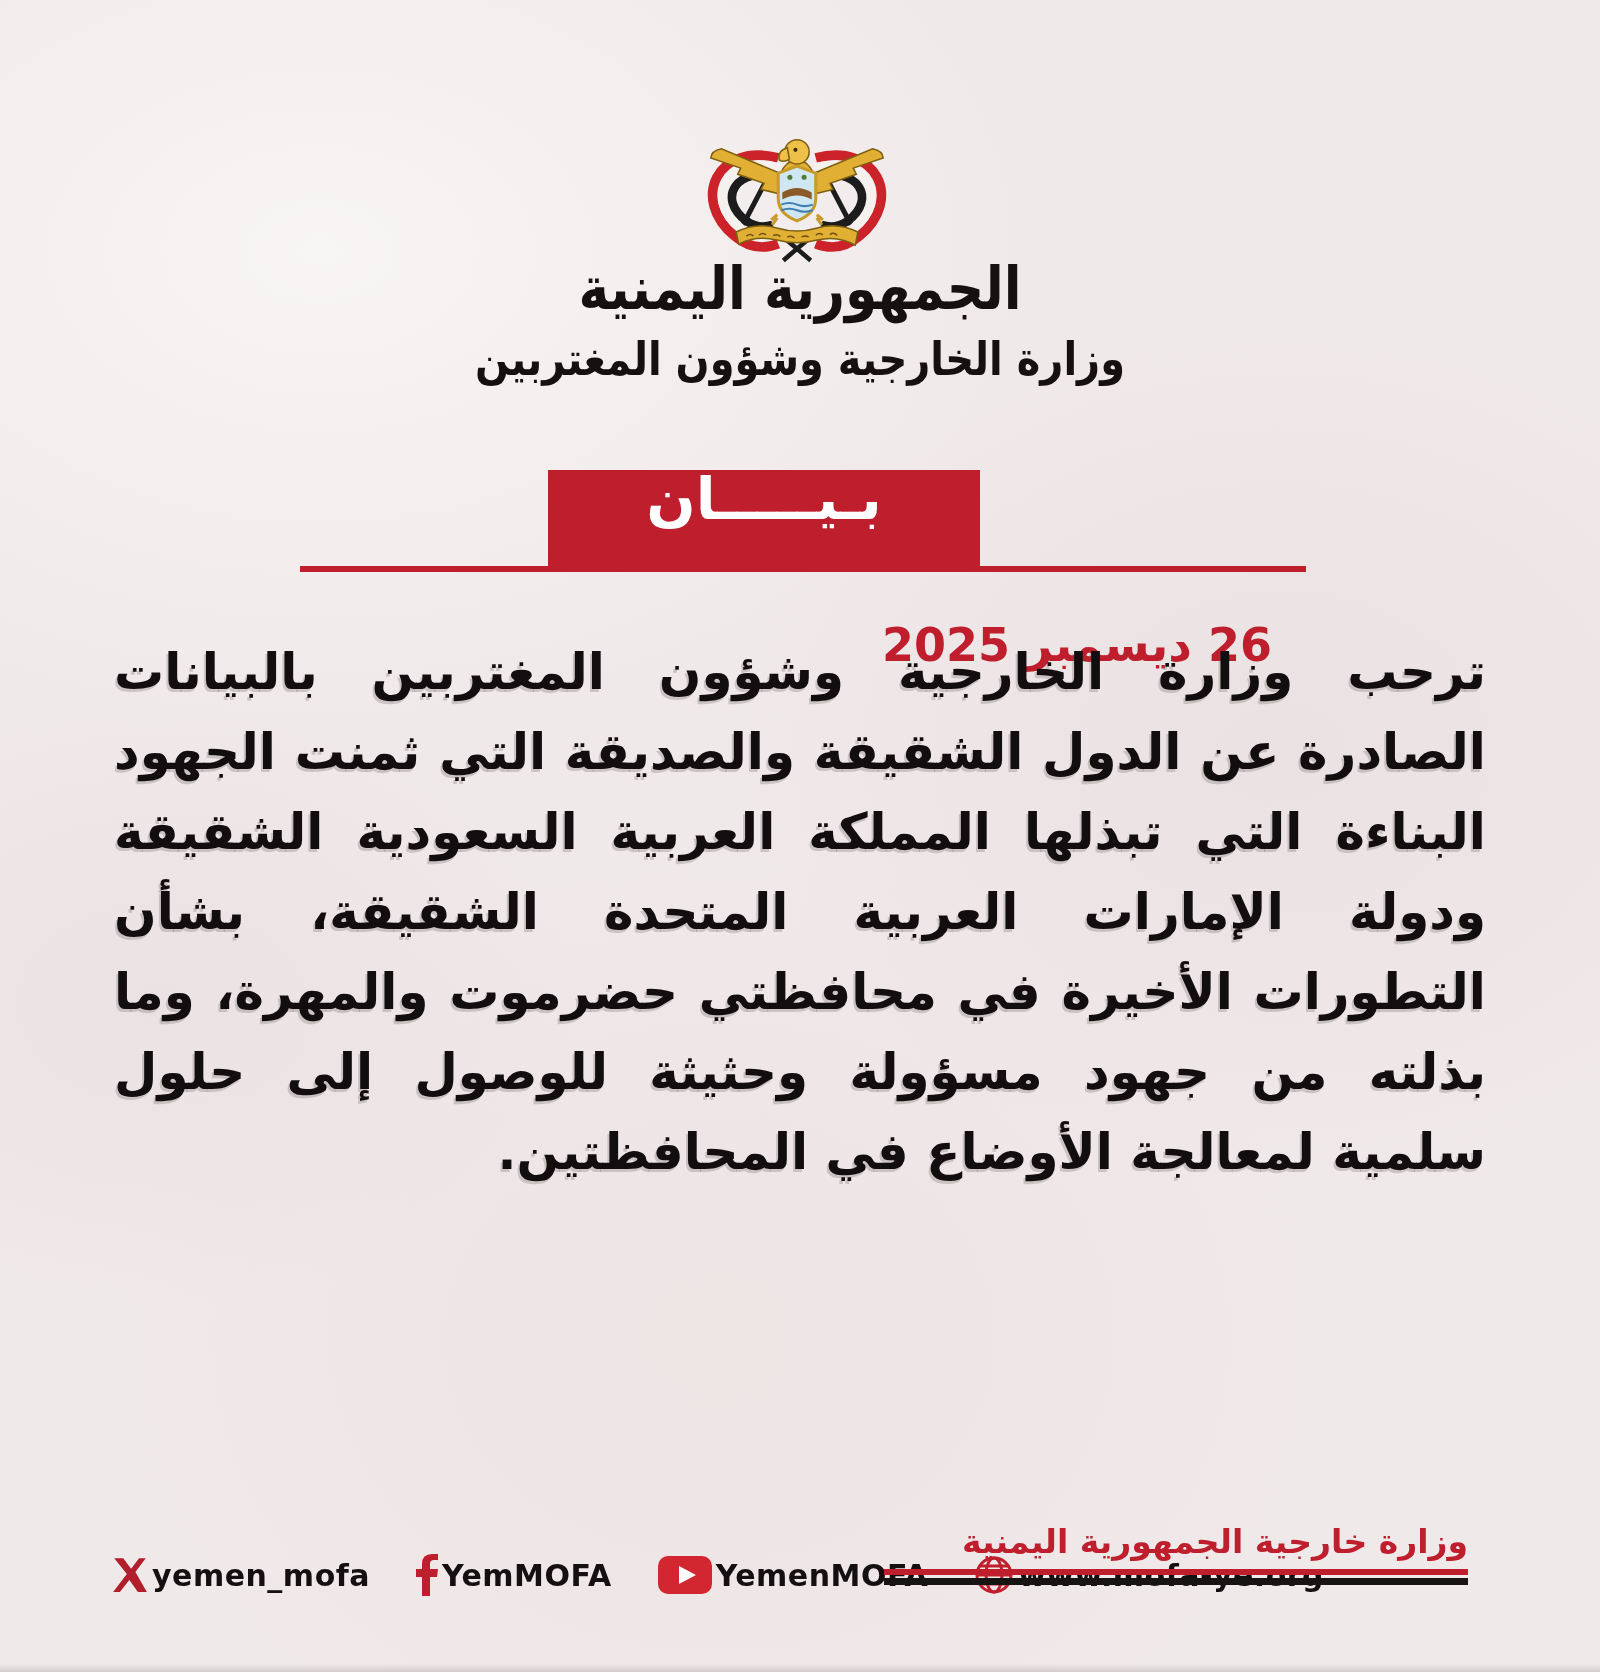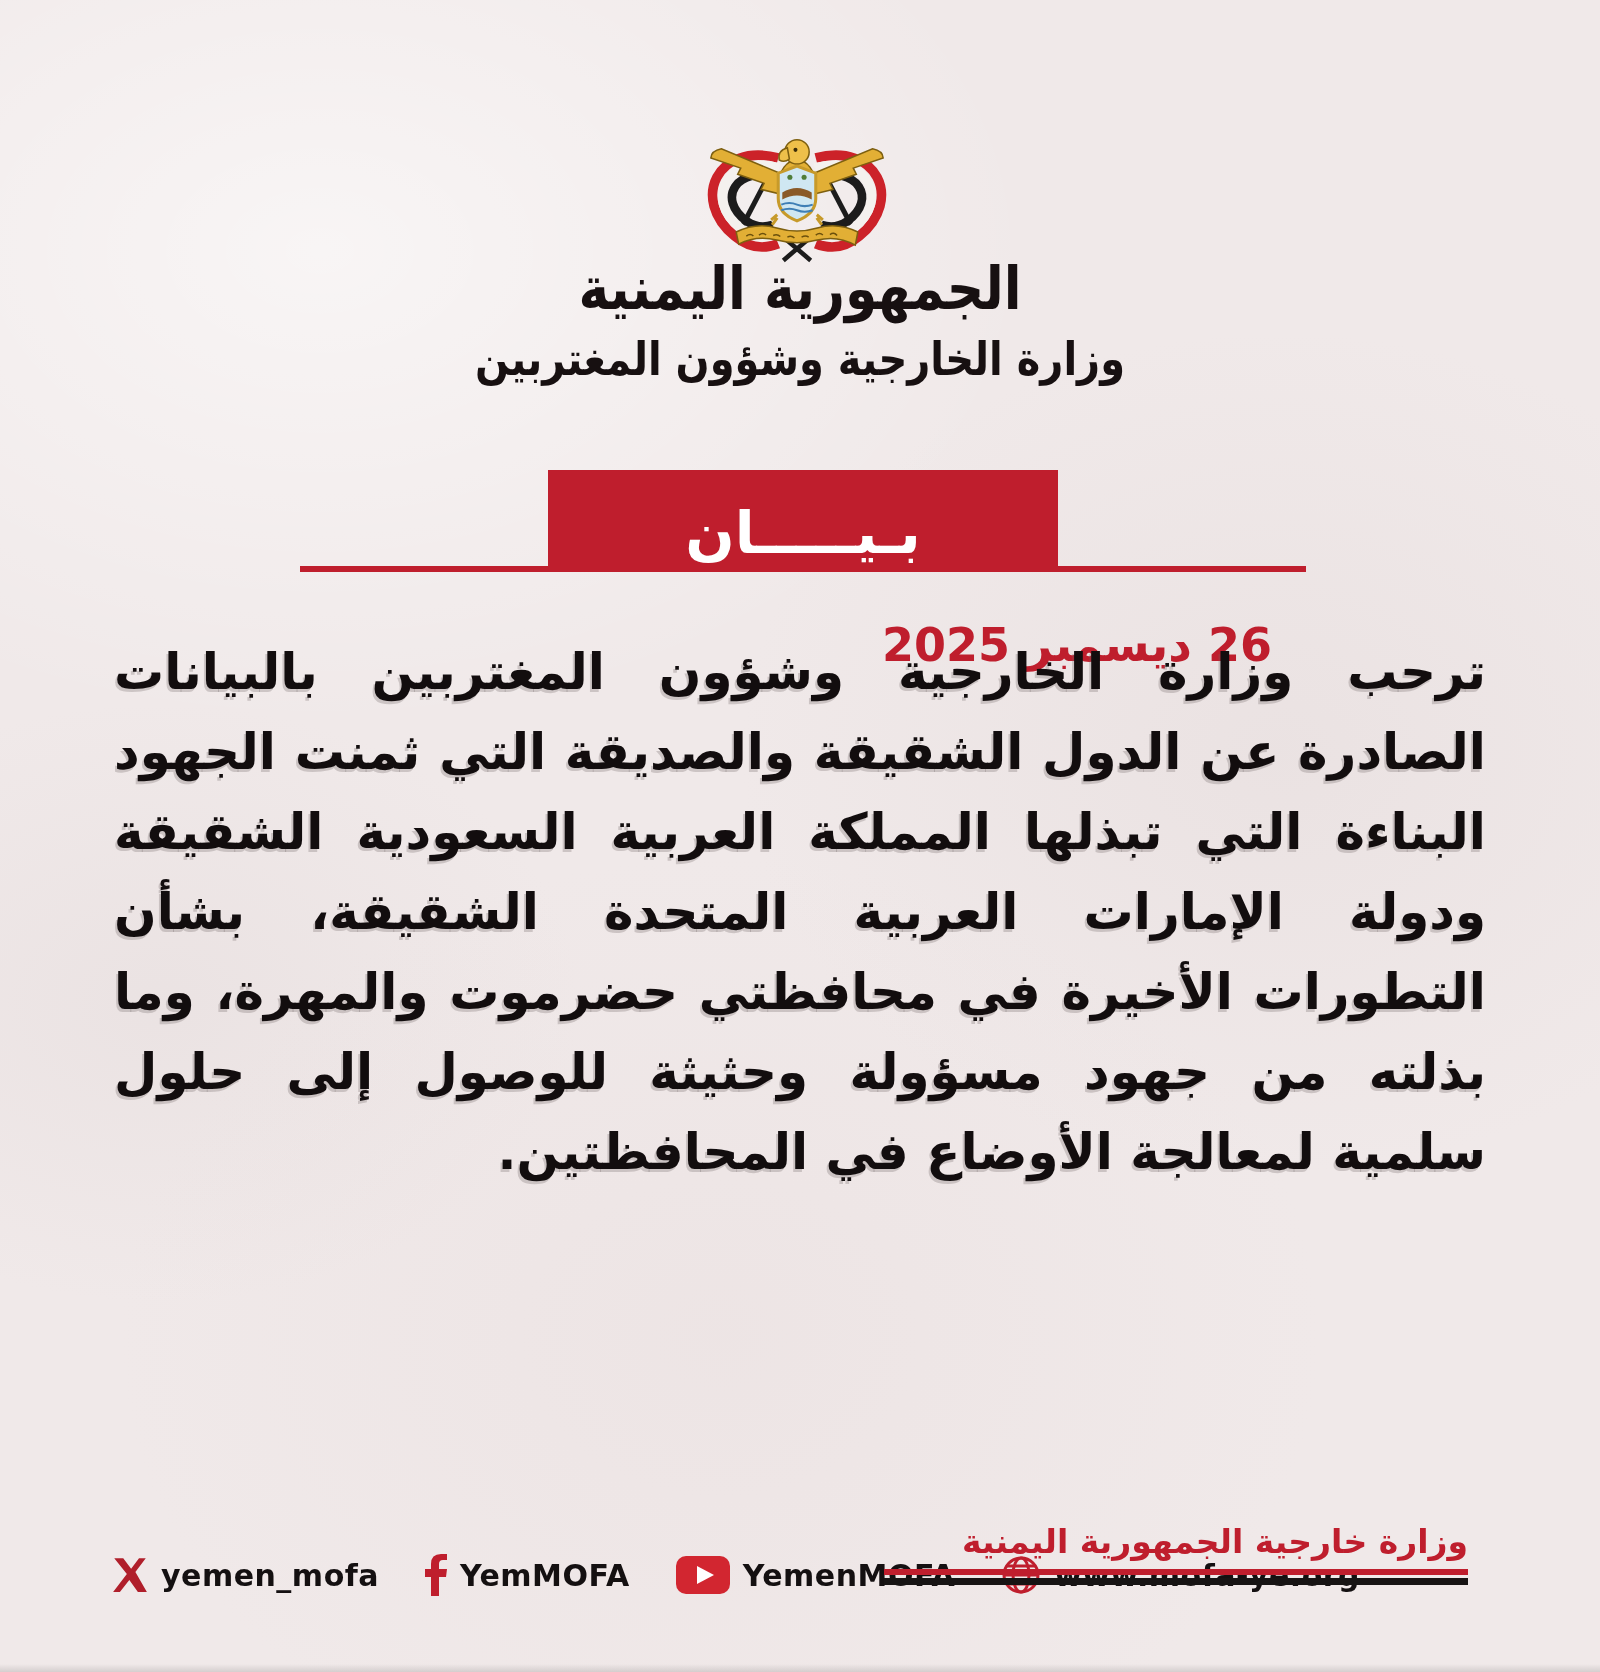--- a/index.html
+++ b/index.html
@@ -25,22 +25,22 @@
     position:absolute;left:0;width:1600px;text-align:center;color:#171011;
     font-weight:bold;direction:rtl;
   }
   .callig-1{top:258px;font-size:52px;letter-spacing:-1px;transform:scaleY(1.15);}
   .callig-2{top:336px;font-size:40px;letter-spacing:-1px;transform:scaleY(1.15);}
   .banner-underline{
     position:absolute;left:300px;top:566px;width:1006px;height:6px;
     background:#bf1e2d;z-index:1;
   }
   .banner{
-    position:absolute;left:548px;top:470px;width:510px;height:100px;
-    background:#bf1e2d;z-index:2;display:flex;align-items:flex-end;justify-content:center;
+    position:absolute;left:548px;top:470px;width:432px;height:100px;
+    background:#bf1e2d;z-index:2;display:flex;align-items:flex-start;justify-content:center;
   }
   .banner span{
     color:#ffffff;font-size:58px;font-weight:bold;direction:rtl;line-height:1;
     padding-bottom:8px;
   }
   .date{
     position:absolute;left:0;top:590px;width:1272px;text-align:right;
     color:#bf1e2d;font-size:46px;font-weight:bold;direction:rtl;margin-top:28px;
   }
   .statement{
@@ -49,21 +49,21 @@
     font-size:50px;line-height:80px;font-weight:bold;
   }
   .statement p{
     margin:12px;padding:0;
     text-shadow:-2px 3px 0 rgba(110,100,100,0.28);
   }
   .social{
     position:absolute;left:112px;top:1547px;height:56px;
     display:flex;align-items:center;gap:46px;direction:ltr;
   }
-  .social-item{display:flex;align-items:center;gap:13px;}
+  .social-item{display:flex;align-items:center;gap:4px;}
   .social-item .label{
     color:#141011;font-size:30px;font-weight:bold;letter-spacing:0.5px;
   }
   .icon-wrap{display:flex;align-items:center;justify-content:center;}
   .signature{
     position:absolute;right:132px;top:1524px;width:584px;text-align:center;direction:rtl;
   }
   .signature .sig-text{
     color:#bf1e2d;font-size:33px;font-weight:bold;line-height:1.1;text-align:right;
   }

